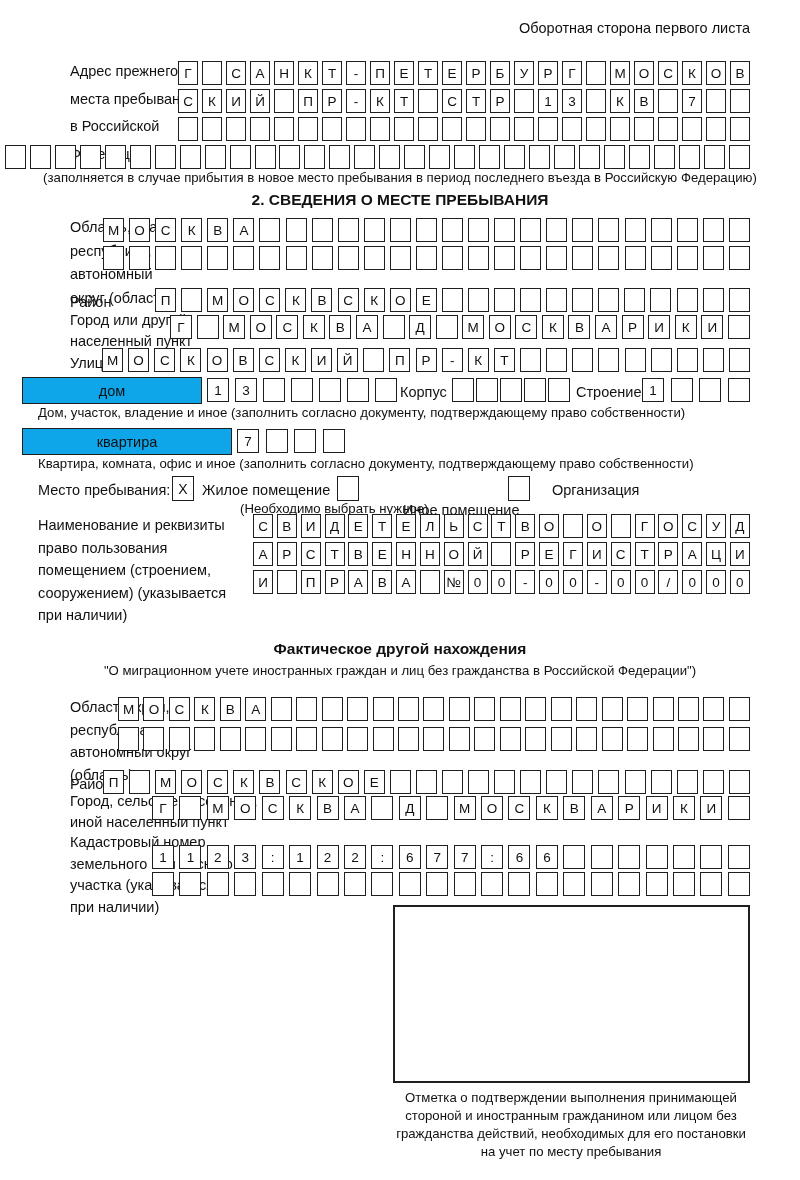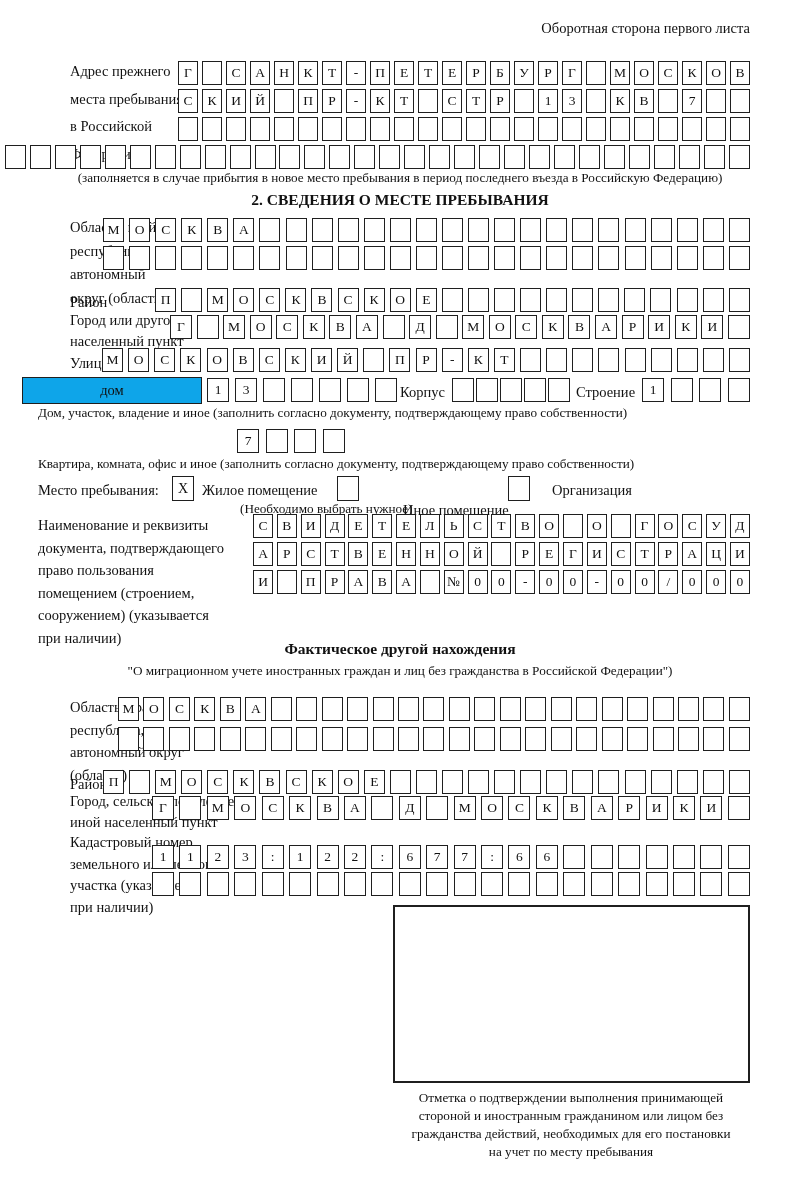--- a/index.html
+++ b/index.html
@@ -1,17 +1,17 @@
 <!DOCTYPE html>
 <html><head>
 <meta charset="utf-8">
 <style>
   html,body{margin:0;padding:0;background:#e8e8e8;}
   .page{position:relative;width:800px;height:1180px;background:#ffffff;margin:0 auto;
-        font-family:Liberation Serif, serif;color:#111;overflow:hidden;}
+        font-family:Liberation Sans, sans-serif;color:#111;overflow:hidden;}
   .abs{position:absolute;}
   .lbl{font-size:14.5px;line-height:24px;}
   .cap{font-size:13.2px;}
   .center{text-align:center;width:800px;left:0;}
   .bold{font-weight:bold;}
   .cellrow{position:absolute;display:flex;justify-content:space-between;height:24px;}
   .cell{display:flex;align-items:center;justify-content:center;flex:0 0 auto;
         width:var(--cw,20px);height:24px;border:1.7px solid #1f1f1f;box-sizing:border-box;
         font-size:13.5px;background:#fff;}
   .widebox{position:absolute;border:1.7px solid #1f1f1f;box-sizing:border-box;height:27px;
@@ -314,40 +314,40 @@
     </div>
   <div class="abs lbl" style="left:576px;top:380px;">Строение</div>
   <div class="cellrow" style="left:642px;top:378px;width:108px;--cw:22px;">
       <span class="cell">1</span>
       <span class="cell"></span>
       <span class="cell"></span>
       <span class="cell"></span>
     </div>
   <div class="abs cap" style="left:38px;top:405px;">Дом, участок, владение и иное (заполнить согласно документу, подтверждающему право собственности)</div>
 
+  <div class="widebox" style="left:22px;top:428px;width:210px;">квартира</div>
   <div class="cellrow" style="left:237px;top:429px;width:108px;--cw:22px;">
       <span class="cell">7</span>
       <span class="cell"></span>
       <span class="cell"></span>
       <span class="cell"></span>
     </div>
   <div class="abs cap" style="left:38px;top:456px;">Квартира, комната, офис и иное (заполнить согласно документу, подтверждающему право собственности)</div>
 
   <div class="abs lbl" style="left:38px;top:478px;">Место пребывания:</div>
   <div class="checkbox" style="left:172px;top:476px;">X</div>
   <div class="abs lbl" style="left:202px;top:478px;">Жилое помещение</div>
   <div class="checkbox" style="left:337px;top:476px;"></div>
   <div class="abs lbl" style="left:371px;top:498px;margin-left:32px;">Иное помещение</div>
   <div class="checkbox" style="left:508px;top:476px;"></div>
   <div class="abs lbl" style="left:552px;top:478px;">Организация</div>
   <div class="abs cap" style="left:240px;top:501px;">(Необходимо выбрать нужное)</div>
 
   <div class="abs lbl lines" style="left:38px;top:514px;line-height:22.5px;">
       <div class="line">Наименование и реквизиты</div>
-      <div class="line">документа, подтверждающего</div>
       <div class="line">право пользования</div>
       <div class="line">помещением (строением,</div>
       <div class="line">сооружением) (указывается</div>
       <div class="line">при наличии)</div>
     </div>
   <div class="cellrow" style="left:253px;top:514px;width:497px;--cw:20px;">
       <span class="cell">С</span>
       <span class="cell">В</span>
       <span class="cell">И</span>
       <span class="cell">Д</span>

